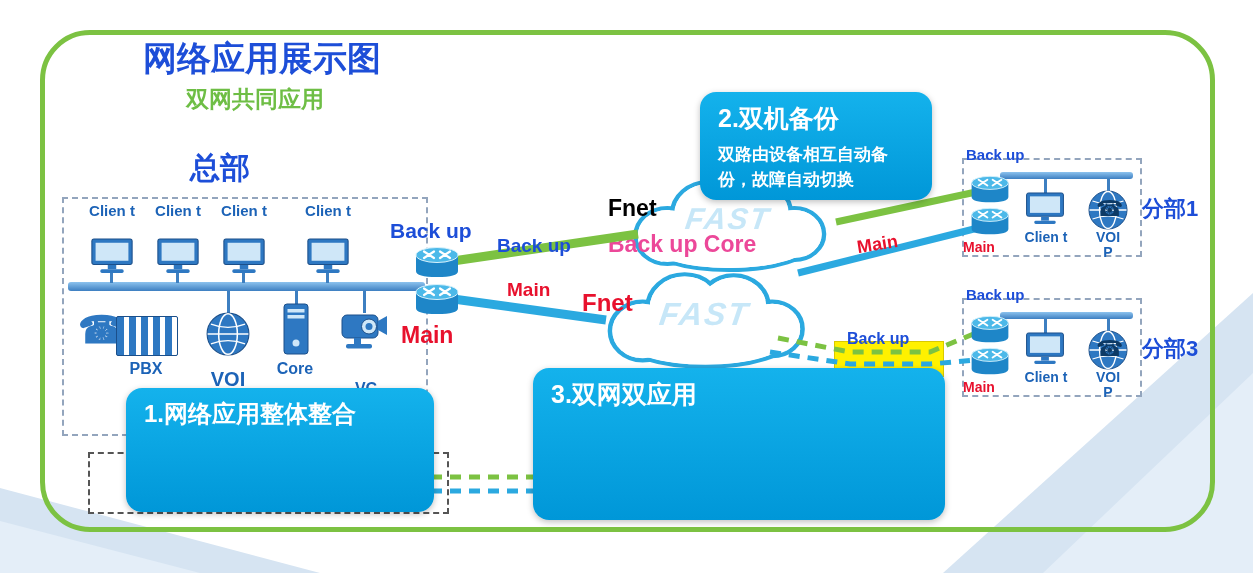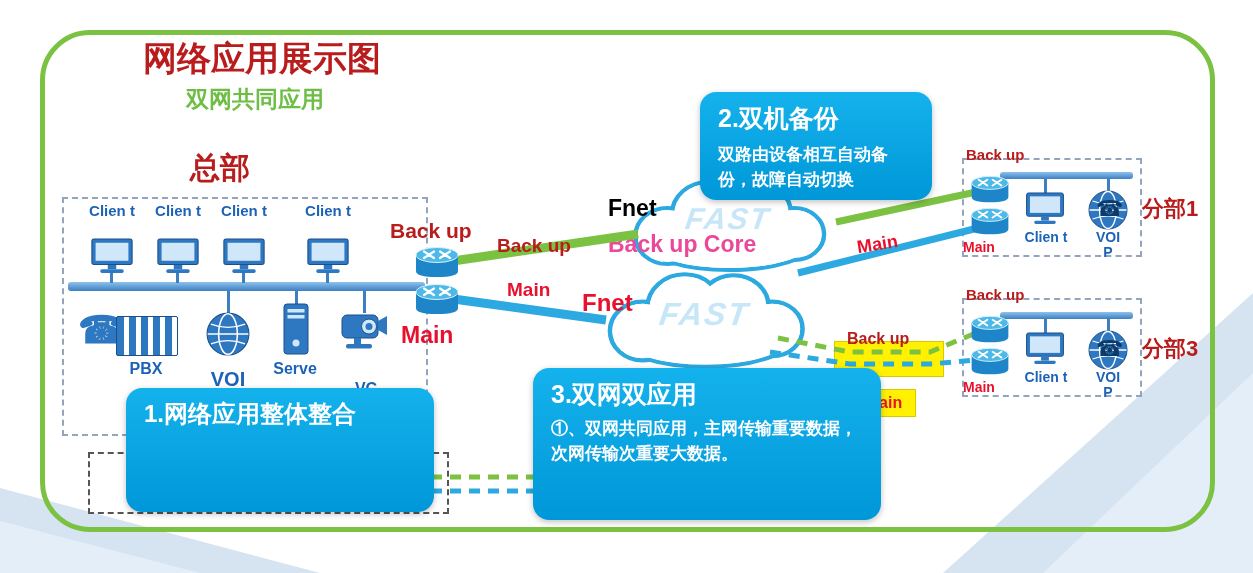--- a/index.html
+++ b/index.html
@@ -8,21 +8,21 @@
 
   
   .ribbon{position:absolute;z-index:0;}
   .rb-br1{right:0;bottom:0;width:310px;height:280px;background:#D6E4F2;clip-path:polygon(100% 0,100% 100%,0 100%);}
   .rb-br2{right:0;bottom:0;width:210px;height:200px;background:#E4EEF8;clip-path:polygon(100% 0,100% 100%,0 100%);}
   .rb-bl1{left:0;bottom:0;width:320px;height:85px;background:#D6E4F2;clip-path:polygon(0 0,100% 100%,0 100%);}
   .rb-bl2{left:0;bottom:0;width:200px;height:52px;background:#E4EEF8;clip-path:polygon(0 0,100% 100%,0 100%);}
 
   .frame{position:absolute;left:40px;top:30px;width:1165px;height:492px;border:5px solid #7CC242;border-radius:50px;z-index:1;pointer-events:none;}
 
-  .lbl{position:absolute;font-weight:bold;color:#b91c1c;white-space:nowrap;z-index:7;}
+  .lbl{position:absolute;font-weight:bold;color:#1d4ed8;white-space:nowrap;z-index:7;}
   .red{color:#E8112D;}
   .blue-lbl{position:absolute;color:#1C63B7;font-size:15px;font-weight:bold;text-align:center;line-height:1.1;z-index:7;}
 
   
   .zone{position:absolute;border:2px dashed #93A5BD;z-index:2;}
   .zone-dark{position:absolute;border:2px dashed #555;z-index:2;}
 
   
   .bus{position:absolute;height:9px;background:linear-gradient(#8CC2EE,#3D7FC1);border-radius:3px;z-index:2;}
   .stub{position:absolute;width:3px;background:#3D7FC1;z-index:2;}
@@ -155,21 +155,21 @@
       </svg></div>
   <div class="icon" style="left:283px;top:303px;"><svg width="26" height="52" viewBox="0 0 26 52">
         <use href="#i-server"></use>
       </svg></div>
   <div class="icon" style="left:340px;top:312px;"><svg width="48" height="38" viewBox="0 0 48 38">
         <use href="#i-camera"></use>
       </svg></div>
 
   <div class="blue-lbl" style="left:117px;top:360px;width:58px;font-size:16px;">PBX</div>
   <div class="blue-lbl" style="left:205px;top:368px;width:46px;font-size:20px;">VOI</div>
-  <div class="blue-lbl" style="left:268px;top:360px;width:54px;font-size:16px;">Serve</div>
+  <div class="blue-lbl" style="left:268px;top:360px;width:54px;font-size:16px;">Core</div>
   <div class="blue-lbl" style="left:341px;top:380px;width:50px;font-size:16px;">VC</div>
 
   <div class="icon" style="left:415px;top:246px;"><svg width="44" height="32" viewBox="0 0 44 32">
         <use href="#i-router"></use>
       </svg></div>
   <div class="icon" style="left:415px;top:283px;"><svg width="44" height="32" viewBox="0 0 44 32">
         <use href="#i-router"></use>
       </svg></div>
   <div class="lbl" style="left:390px;top:219px;font-size:21px;">Back up</div>
   <div class="lbl red" style="left:401px;top:322px;font-size:23px;">Main</div>
@@ -265,18 +265,17 @@
 
   <div class="callout" style="left:700px;top:92px;width:232px;height:108px;">
     <div class="c-title" style="font-size:25px;">2.双机备份</div>
     <div class="c-body" style="font-size:17px;margin-top:8px;">双路由设备相互自动备份，故障自动切换</div>
   </div>
 
   <div class="callout" style="left:126px;top:388px;width:308px;height:124px;">
     <div class="c-title" style="font-size:24px;">1.网络应用整体整合</div>
   </div>
 
-  <div class="callout" style="left:533px;top:368px;width:348px;height:152px;">
+  <div class="callout" style="left:533px;top:368px;width:412px;height:152px;">
     <div class="c-title" style="font-size:25px;">3.双网双应用</div>
-    <div class="c-body" style="font-size:17px;margin-top:6px;">①、双网共同应用，主网传输重要数据，次网传输次重要大数据。</div>
   </div>
 
 </div>
 
 </body></html>

